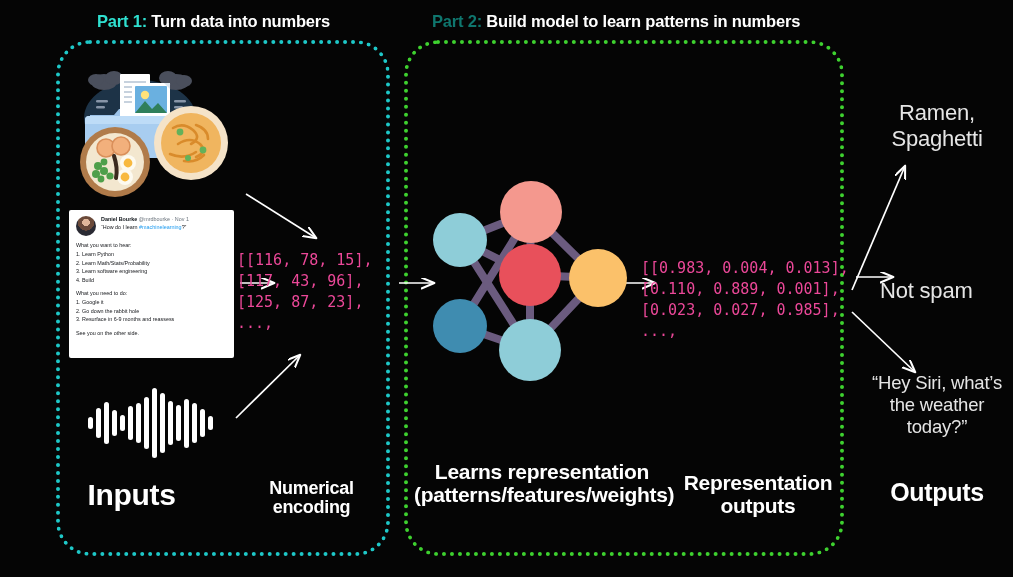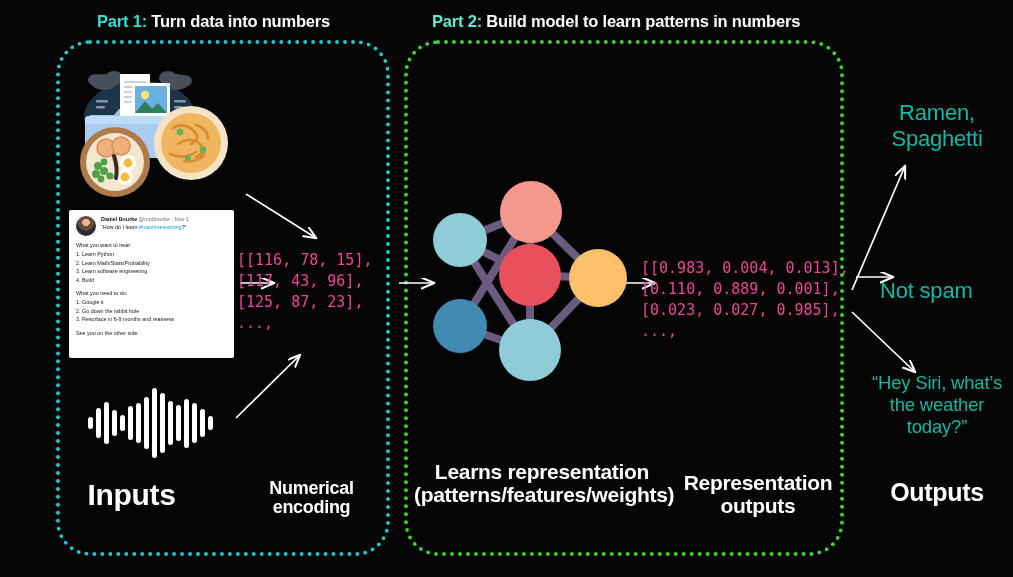--- a/index.html
+++ b/index.html
@@ -27,21 +27,21 @@
   #cap-learns{left:414px;top:461px;width:256px;font-size:21px;}
   #cap-repout{left:663px;top:472px;width:190px;font-size:21px;}
   #cap-outputs{left:862px;top:479px;width:150px;font-size:25px;}
 
   
   .mono{position:absolute;color:#ec4899;font-family:"DejaVu Sans Mono","Liberation Mono",monospace;font-size:15px;line-height:21px;white-space:pre;letter-spacing:0px;}
   #num-in{left:237px;top:250px;}
   #num-out{left:625px;top:258px;margin-left:16px;}
 
   
-  .outtext{position:absolute;color:#14b8a6;text-align:center;font-size:22px;line-height:1.18;letter-spacing:-0.2px;}
+  .outtext{position:absolute;color:#e5e5e5;text-align:center;font-size:22px;line-height:1.18;letter-spacing:-0.2px;}
   #out-1{left:862px;top:100px;width:150px;}
   #out-2{left:880px;top:258px;width:130px;text-align:left;margin-top:20px;}
   #out-3{left:858px;top:372px;width:158px;font-size:18.5px;}
 
   
   #tweet{position:absolute;left:69px;top:210px;width:165px;height:148px;background:#fff;border-radius:2px;overflow:hidden;}
   #tweet .tw-inner{padding:6px 7px 4px 7px;box-sizing:border-box;height:100%;}
   #tweet .tw-head{display:flex;align-items:flex-start;gap:5px;}
   #tweet .tw-av{width:20px;height:20px;border-radius:50%;flex:0 0 20px;
       background:radial-gradient(circle at 50% 32%, #e2b79a 0 22%, #6b4a3a 23% 48%, #2a2a33 49% 100%);}
@@ -68,21 +68,21 @@
 </style>
 </head>
 <body>
 
 <div id="stage">
 
   <div class="part-title" id="part1-title">
     <span class="tag" style="color:#2fe0d0">Part 1:</span><span> Turn data into numbers</span>
   </div>
   <div class="part-title" id="part2-title">
-    <span class="tag" style="color:#5eead4">Part 2:</span><span> Build model to learn patterns in numbers</span>
+    <span class="tag" style="color:#0f766e">Part 2:</span><span> Build model to learn patterns in numbers</span>
   </div>
 
   <div class="dotbox" id="part1-box" style="border-color: rgb(30, 200, 200);"></div>
   <div class="dotbox" id="part2-box" style="border-color: rgb(62, 209, 47);"></div>
 
   <div id="illus">
     <svg width="165" height="135" viewBox="0 0 165 135">
 
       <ellipse cx="72" cy="60" rx="56" ry="38" fill="#1d3347"></ellipse>
 

